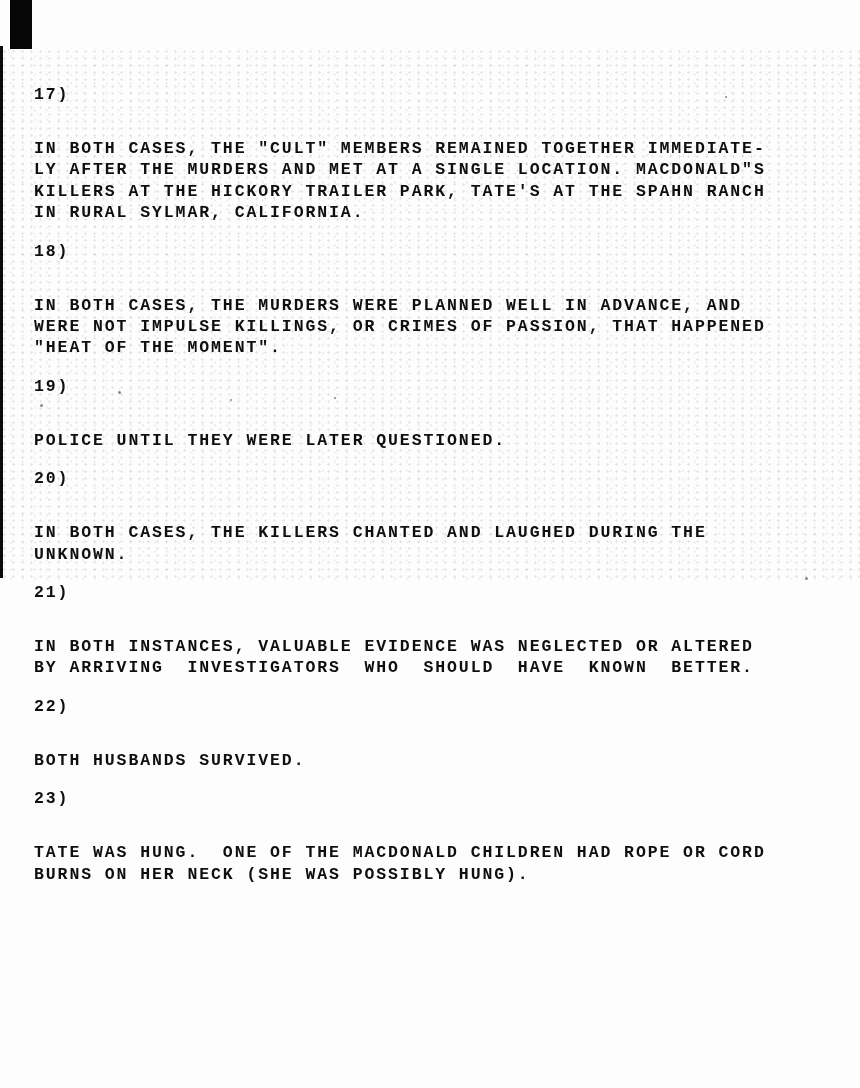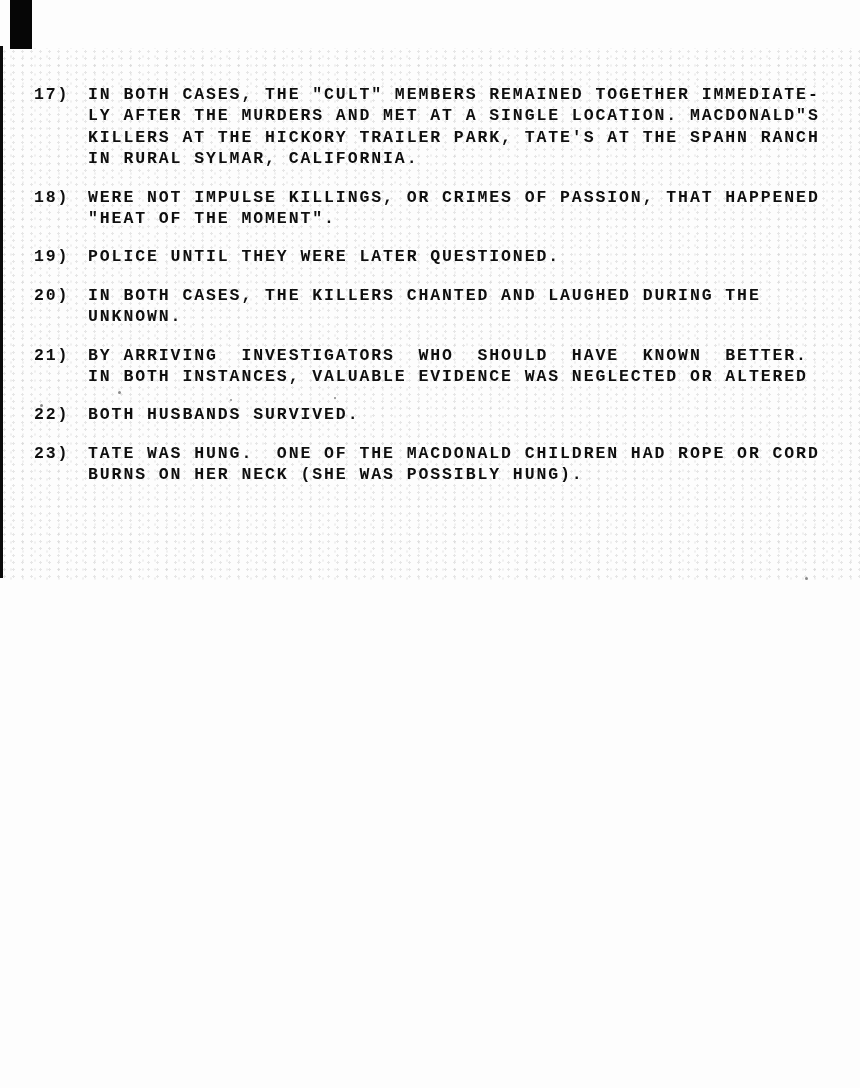--- a/index.html
+++ b/index.html
@@ -68,20 +68,21 @@
     width: 800px;
     color: #0f0f0f;
     font-size: 16.5px;
     font-weight: bold;
     letter-spacing: 1.9px;
     line-height: 21.4px;
   }
   .item {
     display: flex;
     margin-bottom: 17px;
+    flex-direction: column;
   }
   .item-number {
     flex: 0 0 54px;
     width: 54px;
     white-space: pre;
   }
   .item-lines {
     flex: 1 1 auto;
   }
   .item-line {
@@ -110,42 +111,43 @@
         <div class="item-lines">
           <div class="item-line">IN BOTH CASES, THE "CULT" MEMBERS REMAINED TOGETHER IMMEDIATE-</div>
           <div class="item-line">LY AFTER THE MURDERS AND MET AT A SINGLE LOCATION. MACDONALD"S</div>
           <div class="item-line">KILLERS AT THE HICKORY TRAILER PARK, TATE'S AT THE SPAHN RANCH</div>
           <div class="item-line">IN RURAL SYLMAR, CALIFORNIA.</div>
         </div>
       </div>
       <div class="item">
         <div class="item-number">18)</div>
         <div class="item-lines">
+          <div class="item-line">IN BOTH CASES, THE MURDERS WERE PLANNED WELL IN ADVANCE, AND</div>
           <div class="item-line">WERE NOT IMPULSE KILLINGS, OR CRIMES OF PASSION, THAT HAPPENED</div>
           <div class="item-line">"HEAT OF THE MOMENT".</div>
         </div>
       </div>
       <div class="item">
         <div class="item-number">19)</div>
         <div class="item-lines">
           <div class="item-line">POLICE UNTIL THEY WERE LATER QUESTIONED.</div>
         </div>
       </div>
       <div class="item">
         <div class="item-number">20)</div>
         <div class="item-lines">
           <div class="item-line">IN BOTH CASES, THE KILLERS CHANTED AND LAUGHED DURING THE</div>
           <div class="item-line">UNKNOWN.</div>
         </div>
       </div>
       <div class="item">
         <div class="item-number">21)</div>
         <div class="item-lines">
+          <div class="item-line">IN BOTH INSTANCES, VALUABLE EVIDENCE WAS NEGLECTED OR ALTERED</div>
           <div class="item-line">BY ARRIVING  INVESTIGATORS  WHO  SHOULD  HAVE  KNOWN  BETTER.</div>
-          <div class="item-line">IN BOTH INSTANCES, VALUABLE EVIDENCE WAS NEGLECTED OR ALTERED</div>
         </div>
       </div>
       <div class="item">
         <div class="item-number">22)</div>
         <div class="item-lines">
           <div class="item-line">BOTH HUSBANDS SURVIVED.</div>
         </div>
       </div>
       <div class="item">
         <div class="item-number">23)</div>

